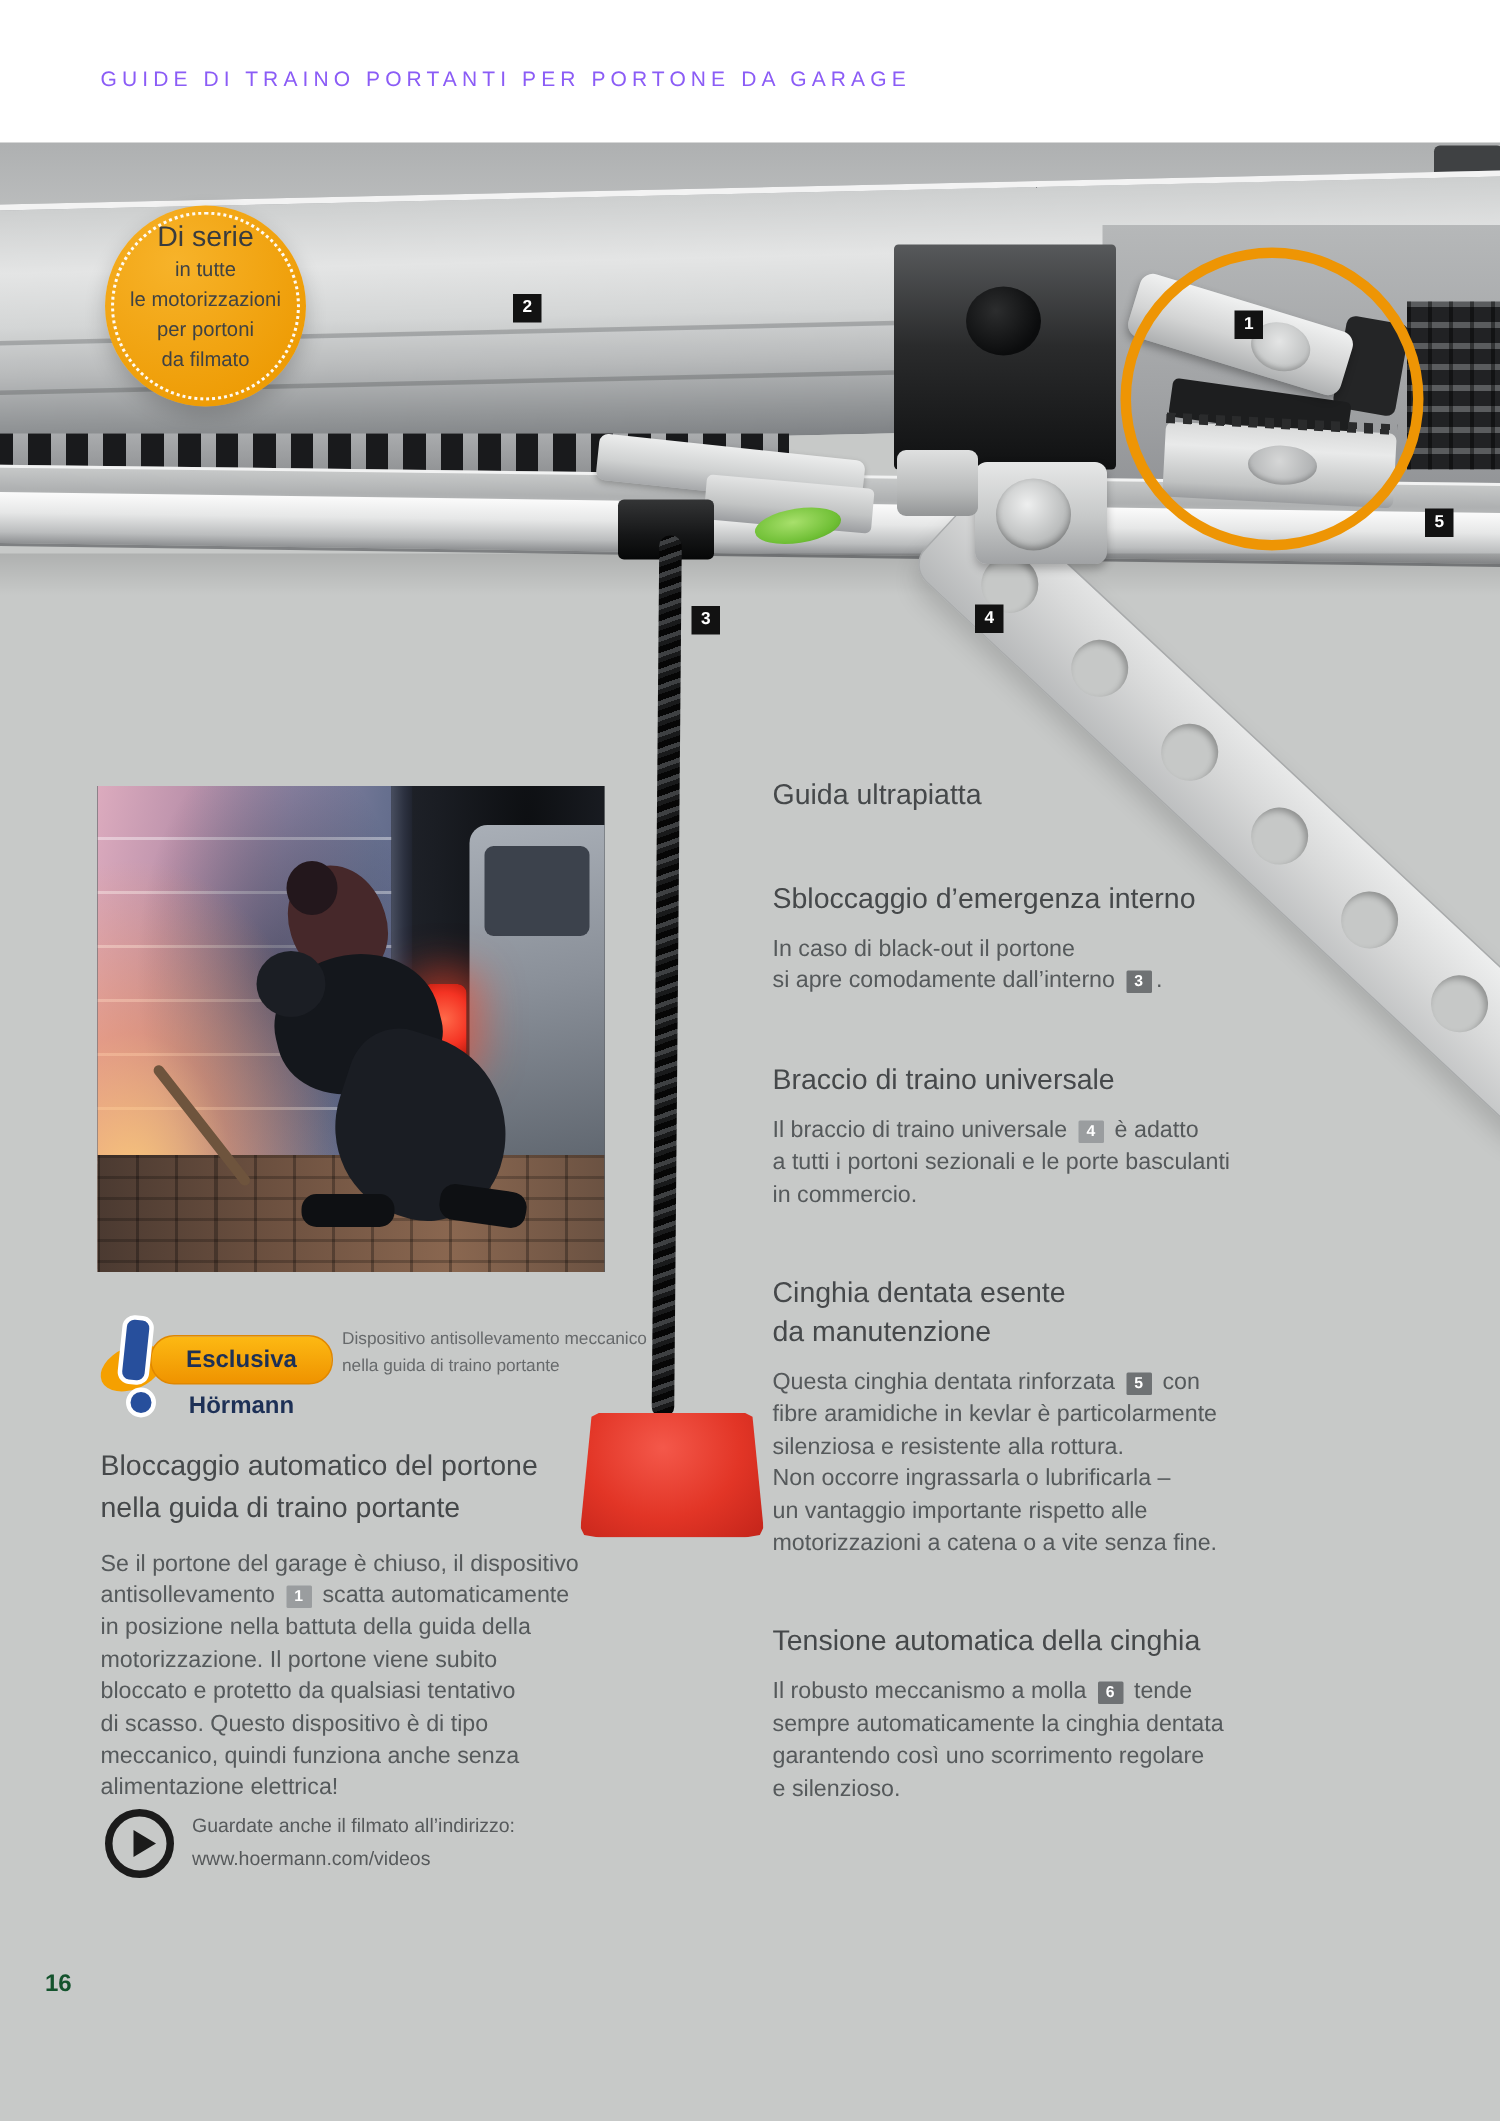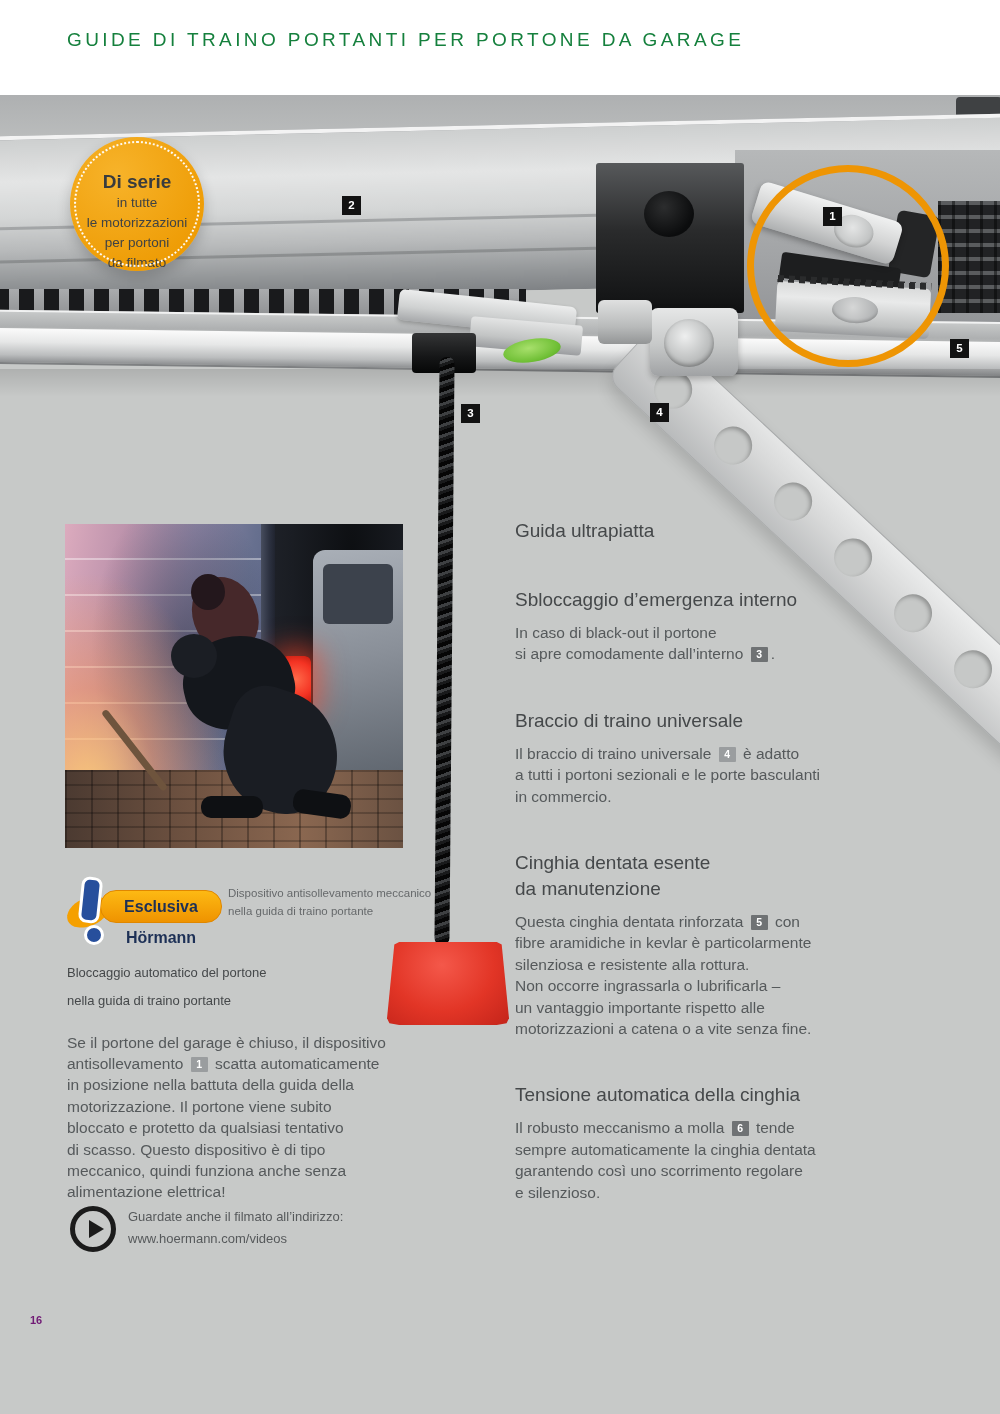--- a/index.html
+++ b/index.html
@@ -1,22 +1,22 @@
 <!DOCTYPE html>
 <html><head>
 <meta charset="utf-8">
 <style>
   html,body{margin:0;padding:0;}
   body{width:1000px;height:1414px;position:relative;overflow:hidden;
        font-family:"Liberation Sans",sans-serif;background:#c7c9c8;}
 
   
   .header{position:absolute;left:0;top:0;width:1000px;height:95px;background:#ffffff;}
-  .header-title{position:absolute;left:67px;top:29px;font-size:19px;letter-spacing:3.4px;
-                color:#15803d;font-weight:400;}
+  .header-title{position:absolute;left:67px;top:44px;font-size:14px;letter-spacing:3.4px;
+                color:#8b5cf6;font-weight:400;}
 
   
   .photo{position:absolute;left:0;top:95px;width:1000px;height:960px;overflow:hidden;}
   .bg-top{position:absolute;left:0;top:0;width:1000px;height:60px;
           background:linear-gradient(180deg,#aeb0b1,#bfc1c1);}
   .dark-corner{position:absolute;left:956px;top:2px;width:46px;height:64px;background:#3f4143;border-radius:4px;}
   .rail-face{position:absolute;left:-22px;top:30px;width:1046px;height:162px;
              transform:rotate(-1.3deg);border-top:4px solid rgba(255,255,255,.9);
              background:linear-gradient(180deg,#cdcfcf 0%,#e4e5e5 26%,#d4d6d6 48%,#b8babb 68%,#939698 88%,#7f8285 100%);}
   .rail-face:after{content:"";position:absolute;left:0;top:54%;width:100%;height:3px;background:rgba(90,92,94,.35);}
@@ -87,21 +87,21 @@
         background:radial-gradient(ellipse at 45% 28%,#f4584a,#e23526 55%,#c3241a);
         clip-path:polygon(10% 0%,90% 0%,94% 3%,100% 92%,98% 98%,90% 100%,10% 100%,2% 98%,0% 92%,6% 3%);}
   
   .marker{position:absolute;width:19px;height:19px;background:#121212;color:#fff;
           font-size:11.5px;font-weight:bold;line-height:19px;text-align:center;}
   
   .di-serie{position:absolute;left:70px;top:42px;width:134px;height:134px;border-radius:50%;
             background:radial-gradient(circle at 35% 28%,#f7b32a,#ee9c05 75%);
             box-shadow:0 6px 14px rgba(0,0,0,.2);text-align:center;color:#3f4244;}
   .di-serie:after{content:"";position:absolute;inset:4px;border:2px dotted rgba(255,255,255,.95);border-radius:50%;}
-  .di-serie .t{display:block;margin-top:34px;font-size:19px;font-weight:bold;color:#393c3e;}
+  .di-serie .t{display:block;margin-top:11px;font-size:19px;font-weight:normal;color:#393c3e;}
   .di-serie .l{display:block;font-size:13.5px;line-height:20px;}
 
   
   .bphoto{position:absolute;left:65px;top:524px;width:338px;height:324px;overflow:hidden;background:#1d2026;}
   .bp-door{position:absolute;left:0;top:0;width:196px;height:100%;
            background:
              radial-gradient(ellipse at 12% 84%,rgba(255,205,120,.95) 0%,rgba(255,150,80,.45) 28%,rgba(0,0,0,0) 58%),
              radial-gradient(ellipse at 60% 38%,rgba(30,32,48,.45) 0%,rgba(0,0,0,0) 55%),
              repeating-linear-gradient(180deg,rgba(255,255,255,0) 0 34px,rgba(255,255,255,.4) 34px 36px),
              linear-gradient(100deg,#dcabbe 0%,#bd93ac 24%,#8d85a5 52%,#67708f 76%,#525b7e 100%);}
@@ -139,40 +139,40 @@
   .excl-bar{position:absolute;left:80px;top:877px;width:15px;height:40px;border-radius:8px;
             background:#274f9c;border:3px solid #fff;transform:rotate(6deg);z-index:3;}
   .excl-dot{position:absolute;left:84px;top:925px;width:14px;height:14px;border-radius:50%;
             background:#274f9c;border:3px solid #fff;z-index:3;}
   .excl-pill{position:absolute;left:100px;top:890px;width:120px;height:31px;border-radius:16px;
              background:linear-gradient(180deg,#fdb913,#ef9300);border:1px solid #e08700;
              text-align:center;line-height:31px;font-size:16px;font-weight:bold;color:#1d3056;z-index:2;}
   .excl-caption{position:absolute;left:228px;top:884px;font-size:11.5px;line-height:18px;color:#66696b;}
 
   
-  .left-heading{position:absolute;left:67px;top:948px;font-size:13px;line-height:28px;color:#45484a;font-weight:400;}
+  .left-heading{position:absolute;left:67px;top:948px;font-size:19px;line-height:28px;color:#45484a;font-weight:400;}
   .left-body{position:absolute;left:67px;top:1016px;width:380px;font-size:15.5px;line-height:21.4px;color:#55595b;}
   .ibadge{display:inline-block;width:17px;height:15px;line-height:15px;text-align:center;
           font-size:10.5px;font-weight:bold;color:#fff;background:#6f7274;border-radius:1px;
           transform:translateY(-1px);margin:0 3px;}
   .ibadge.light{background:#9a9d9f;}
   .right-col{position:absolute;left:515px;top:518px;width:380px;}
   .section h3{font-size:19px;line-height:26px;margin:0 0 9px;color:#45484a;font-weight:400;}
   .section p{font-size:15.5px;line-height:21.4px;margin:0;color:#55595b;}
   .section + .section{margin-top:43px;}
 
   
   .play{position:absolute;left:70px;top:1206px;width:46px;height:46px;border-radius:50%;
         border:5px solid #1b1b1b;box-sizing:border-box;cursor:pointer;}
   .play:after{content:"";position:absolute;left:14px;top:9px;width:0;height:0;
         border-top:9px solid transparent;border-bottom:9px solid transparent;border-left:15px solid #1b1b1b;}
   .video-text{position:absolute;left:128px;top:1206px;font-size:13px;line-height:22px;color:#56595b;}
   .video-text .url{cursor:pointer;margin-top:12px;}
 
-  .page-num{position:absolute;left:30px;top:1314px;font-size:11px;font-weight:bold;color:#701a75;}
+  .page-num{position:absolute;left:30px;top:1314px;font-size:16px;font-weight:bold;color:#14532d;}
 </style>
 </head>
 <body>
 
 <div class="header">
   <div class="header-title">GUIDE DI TRAINO PORTANTI PER PORTONE DA GARAGE</div>
 </div>
 
 <div class="photo">
   <div class="bg-top"></div>

